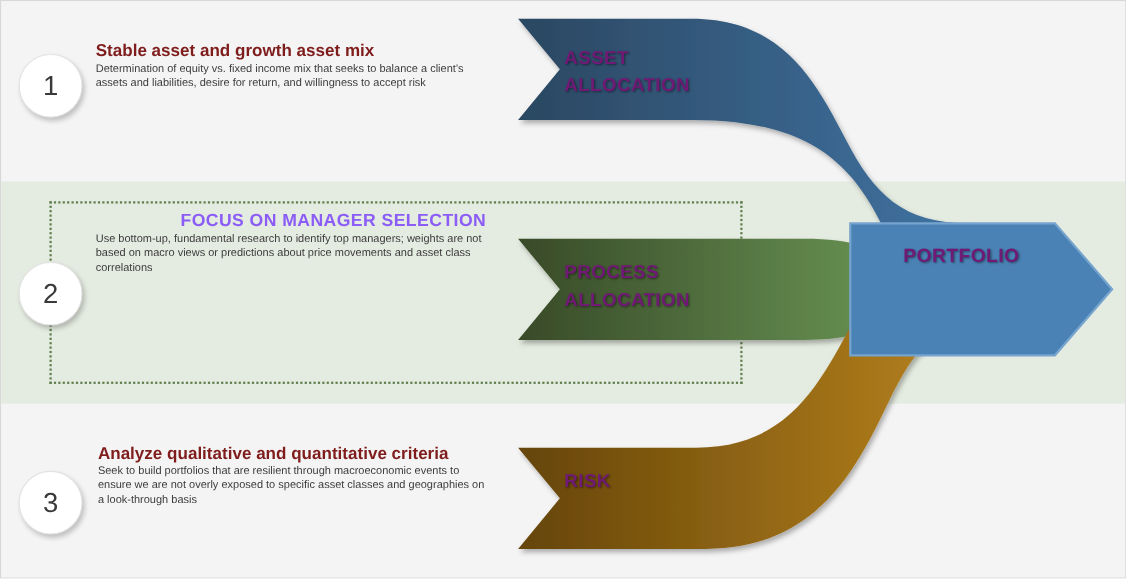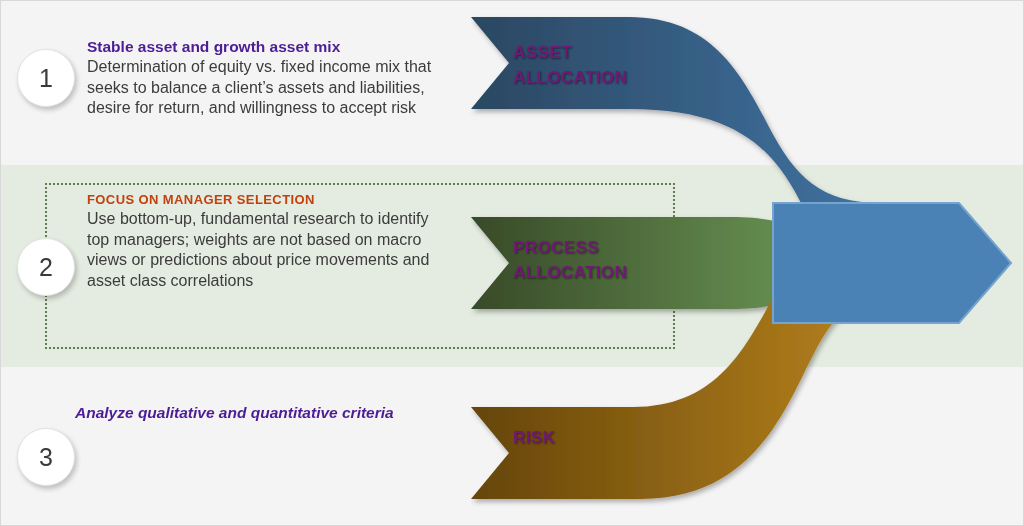--- a/index.html
+++ b/index.html
@@ -41,32 +41,32 @@
     z-index:6;
   }
   .c1{left:16px;top:48px;}
   .c2{left:16px;top:237px;}
   .c3{left:16px;top:427px;}
 
   
   .txt{position:absolute;width:355px;z-index:5;}
   .t1{left:86px;top:36px;}
   .t2{left:86px;top:191px;}
-  .t3{left:74px;top:402px;font-style:italic;}
+  .t3{left:88px;top:402px;}
 
   .eyebrow{
-    font-size:13px;font-weight:bold;letter-spacing:.4px;
-    color:#c2410c;margin:0 0 2px 0;
+    font-size:16px;font-weight:bold;letter-spacing:.4px;
+    color:#8b5cf6;margin:0 0 2px 0;text-align:right;
   }
   .head{
-    font-size:15.5px;font-weight:bold;color:#4c1d95;
+    font-size:15.5px;font-weight:bold;color:#7f1d1d;
     margin:0 0 1px 0;line-height:1.23;
   }
   .body{
-    font-size:16px;color:#3c3c3c;line-height:1.29;margin:0;
+    font-size:10px;color:#3c3c3c;line-height:1.29;margin:0;
   }
 
   
   #flow{position:absolute;left:0;top:0;z-index:4;}
 
   .ribbon-label{
     position:absolute;z-index:7;
     color:#701a75;font-weight:bold;
     font-size:17px;line-height:1.45;
     letter-spacing:.4px;
@@ -148,32 +148,34 @@
   <div class="ribbon-label lb-capital">
     <div>PROCESS</div>
     <div>ALLOCATION</div>
   </div>
 
   <div class="ribbon-label lb-risk">
     <div>RISK</div>
   </div>
 
   <div class="ribbon-label lb-final">
+    <div>PORTFOLIO</div>
   </div>
 
   <div class="circle c1">1</div>
   <div class="txt t1">
     <p class="head">Stable asset and growth asset mix</p>
     <p class="body">Determination of equity vs. fixed income mix that seeks to balance a client’s assets and liabilities, desire for return, and willingness to accept risk</p>
   </div>
 
   <div class="circle c2">2</div>
   <div class="txt t2">
     <p class="eyebrow">FOCUS ON MANAGER SELECTION</p>
     <p class="body">Use bottom-up, fundamental research to identify top managers; weights are not based on macro views or predictions about price movements and asset class correlations</p>
   </div>
 
   <div class="circle c3">3</div>
   <div class="txt t3">
     <p class="head">Analyze qualitative and quantitative criteria</p>
+    <p class="body">Seek to build portfolios that are resilient through macroeconomic events to ensure we are not overly exposed to specific asset classes and geographies on a look-through basis</p>
   </div>
 
 </div>
 
 </body></html>

